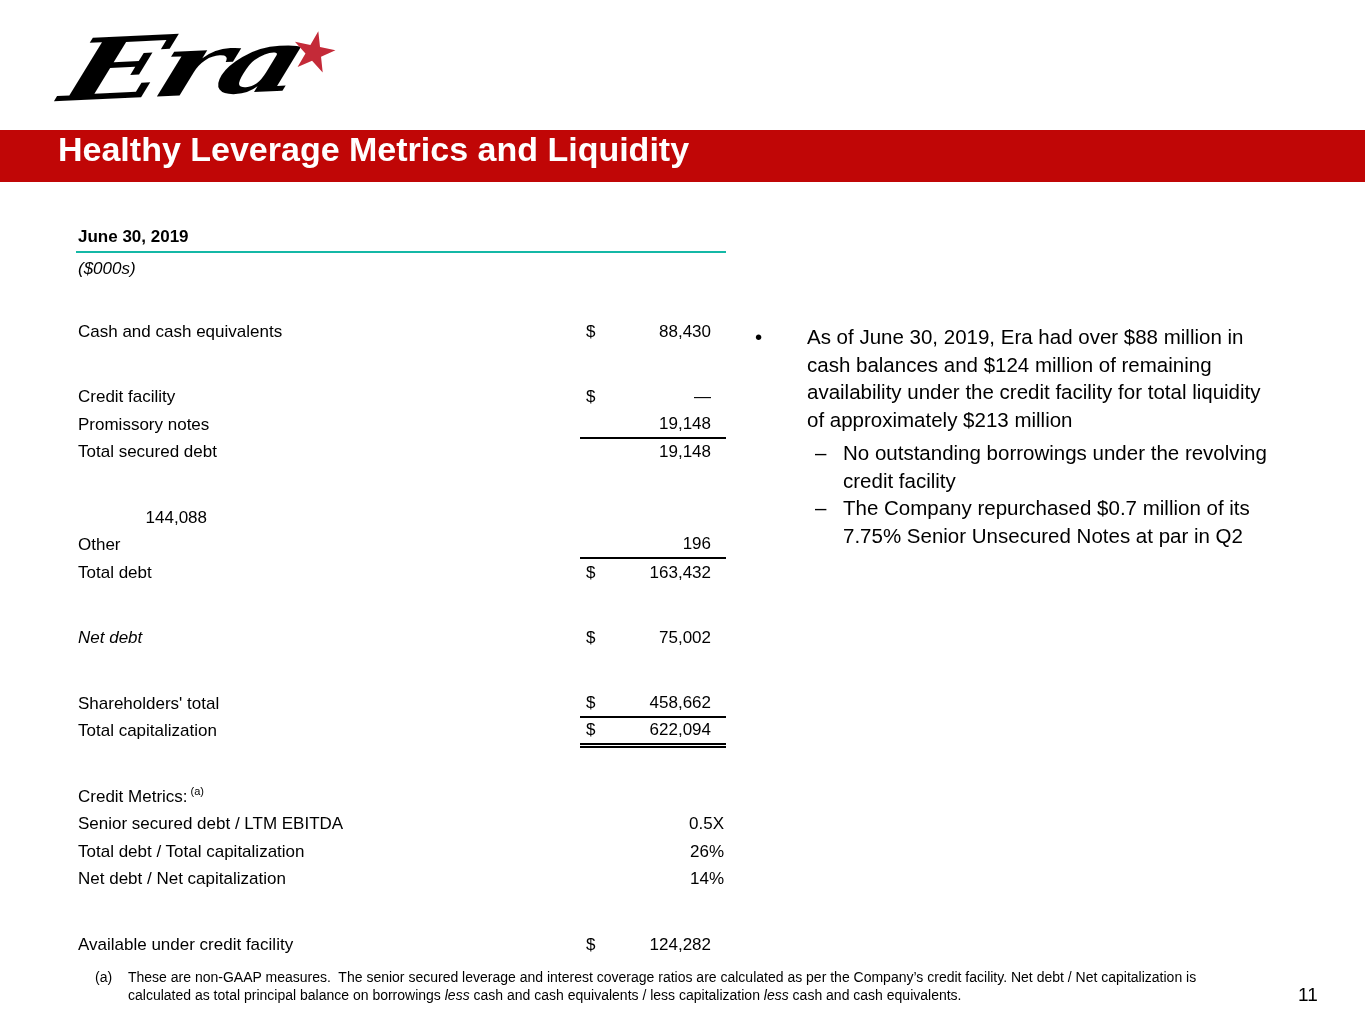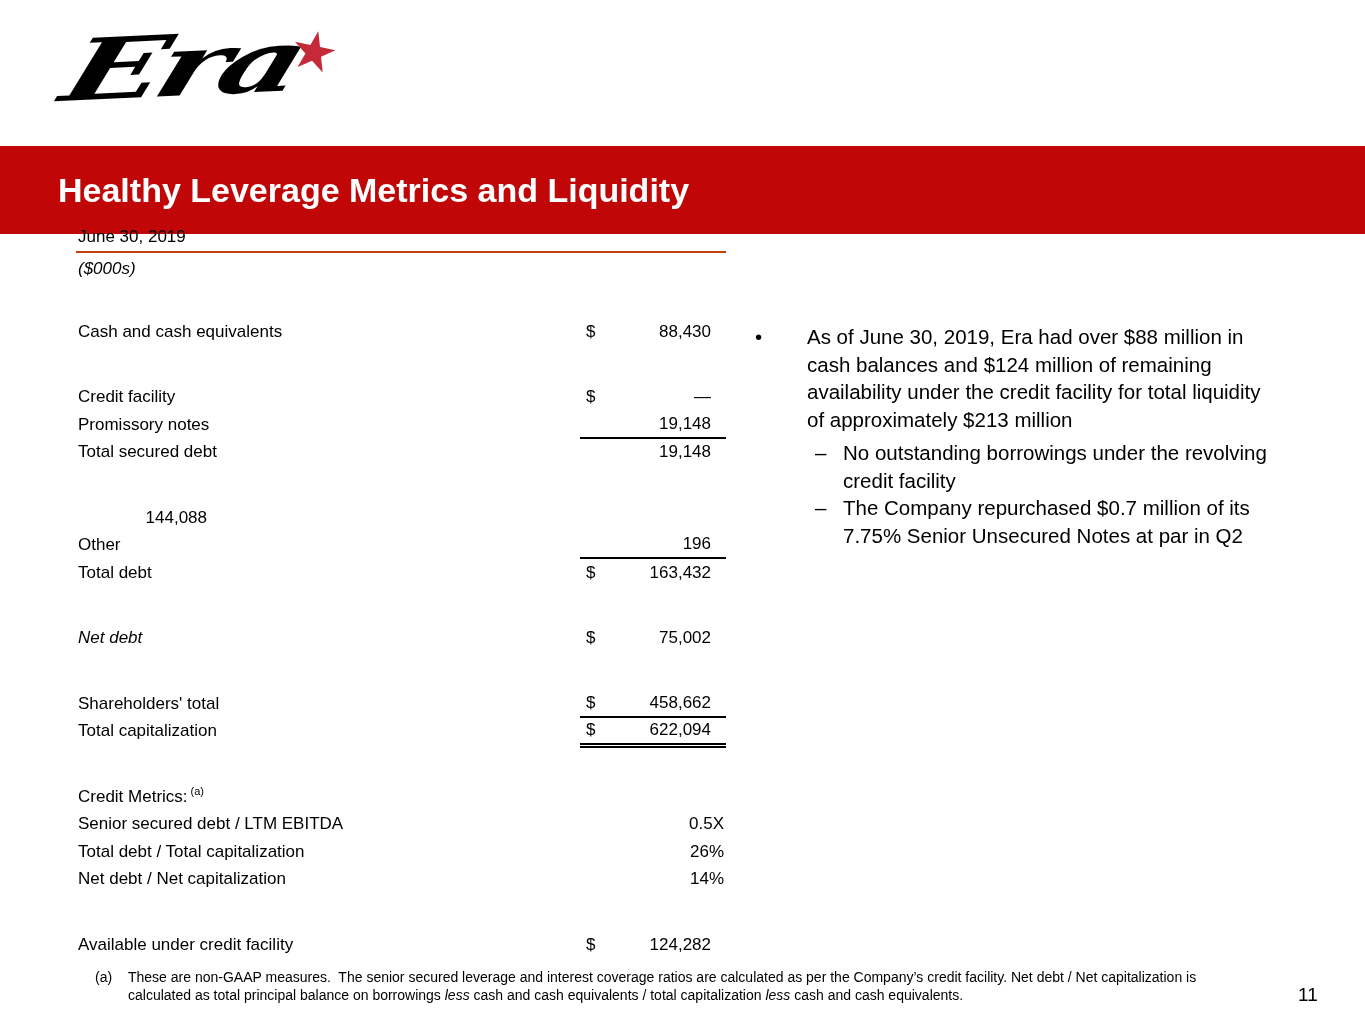--- a/index.html
+++ b/index.html
@@ -9,26 +9,26 @@
 
   
   .logo{position:absolute;left:52px;top:26px;width:320px;height:105px;}
   .logo-text{display:inline-block;font-family:"DejaVu Serif",serif;font-style:italic;font-weight:bold;
     font-size:86px;line-height:1.05;letter-spacing:-5px;transform:scaleX(1.5) skewX(-16deg) rotate(-4deg);
     transform-origin:left bottom;}
   .logo-star{position:absolute;left:238px;top:-2px;font-size:54px;color:#C42A38;line-height:1;
     transform:rotate(12deg);}
 
   
-  .banner{position:absolute;left:0;top:146px;width:1365px;height:88px;background:#C00606;display:flex;align-items:center;}
+  .banner{position:absolute;left:0;top:130px;width:1365px;height:52px;background:#C00606;display:flex;align-items:flex-start;}
   .banner-title{color:#ffffff;font-weight:bold;font-size:34px;padding-left:58px;white-space:nowrap;}
 
   
   .fin-table{position:absolute;left:76px;top:225px;width:650px;font-size:17px;}
-  .thead{font-weight:normal;padding:2px 0 4px 2px;border-bottom:2px solid #c2410c;}
+  .thead{font-weight:bold;padding:2px 0 4px 2px;border-bottom:2px solid #14b8a6;}
   .tunits{font-style:italic;padding:6px 0 0 2px;height:21px;margin-bottom:25px;}
   .trow{display:flex;align-items:center;height:27.5px;}
   .trow .tlabel{flex:1;padding-left:2px;white-space:nowrap;}
   .tamount{width:146px;display:flex;justify-content:space-between;align-items:center;height:100%;box-sizing:border-box;}
   .tcur{padding-left:6px;}
   .tval{padding-right:15px;}
   .metric .tval{padding-right:2px;text-align:right;}
   .gap{margin-top:38px;}
   .u .tamount{border-bottom:2px solid #000;}
   .uu .tamount{border-bottom:2px solid #000;position:relative;}
@@ -214,18 +214,18 @@
       <div class="bullet-text">
         <div>The Company repurchased $0.7 million of its</div>
         <div>7.75% Senior Unsecured Notes at par in Q2</div>
       </div>
     </div>
   </div>
 
   <div class="footnote">
     <span class="fn-ref">(a)</span>
     <div class="fn-line">These are non-GAAP measures.  The senior secured leverage and interest coverage ratios are calculated as per the Company’s credit facility. Net debt / Net capitalization is</div>
-    <div class="fn-line"><span>calculated as total principal balance on borrowings </span><span class="less">less</span><span> cash and cash equivalents / total capitalization </span><span class="less">less</span><span> cash and cash equivalents.</span></div>
+    <div class="fn-line"><span>calculated as total principal balance on borrowings </span><span class="less">less</span><span> cash and cash equivalents / less capitalization </span><span class="less">less</span><span> cash and cash equivalents.</span></div>
   </div>
 
   <div class="page-number">11</div>
 
 </div>
 
 </body></html>

